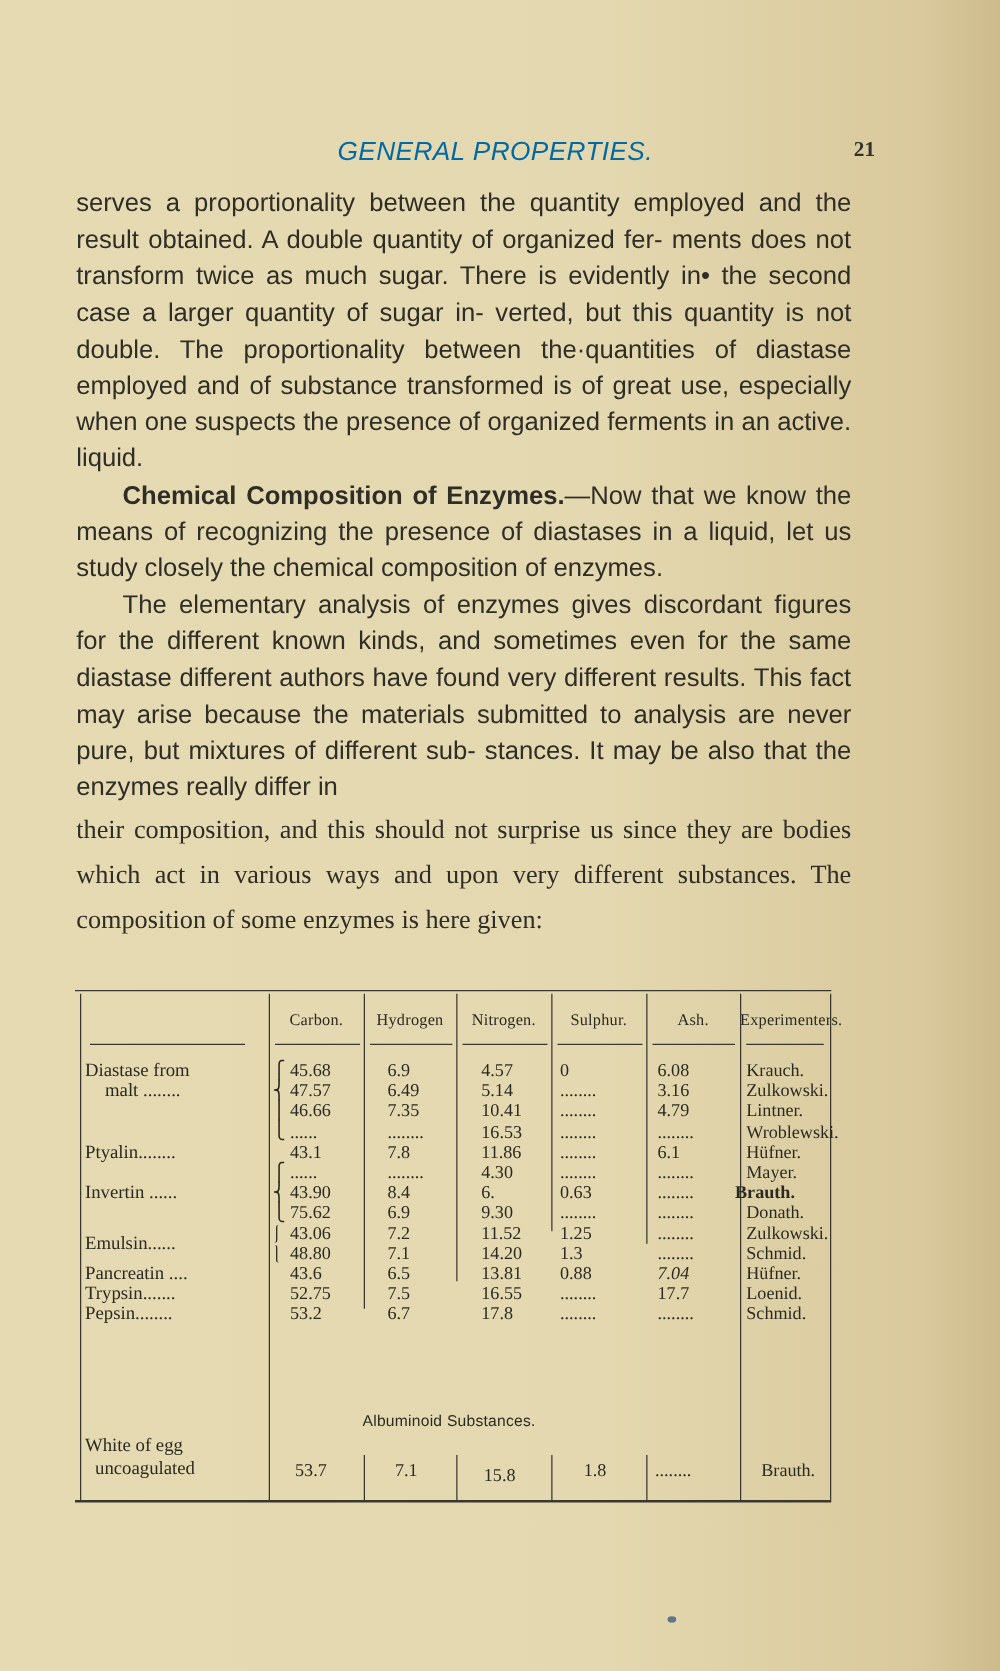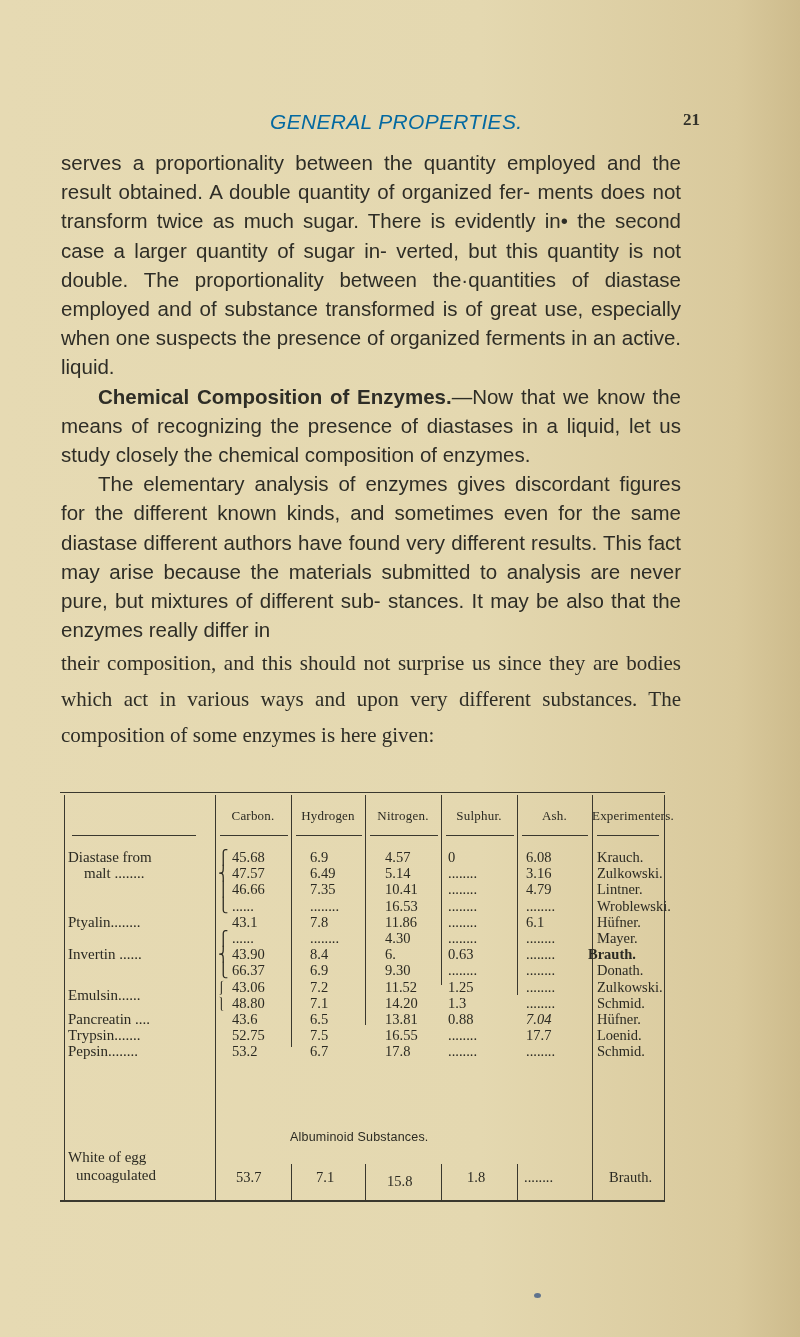--- a/index.html
+++ b/index.html
@@ -160,21 +160,21 @@
       <div class="cell" style="left: 388px; top: 138px;">........</div>
       <div class="cell" style="left: 466px; top: 138px;">........</div>
       <div class="cell" style="left: 537px; top: 138px;">Mayer.</div>
       <div class="rowlabel" style="left: 8px; top: 154.2px;">Invertin ......</div>
       <div class="cell" style="left: 172px; top: 154.2px;">43.90</div>
       <div class="cell" style="left: 250px; top: 154.2px;">8.4</div>
       <div class="cell" style="left: 325px; top: 154.2px;">6.</div>
       <div class="cell" style="left: 388px; top: 154.2px;">0.63</div>
       <div class="cell" style="left: 466px; top: 154.2px;">........</div>
       <div class="cell" style="left: 528px; top: 154.2px; font-weight: bold;">Brauth.</div>
-      <div class="cell" style="left: 172px; top: 170.4px;">66.37</div>
+      <div class="cell" style="left: 172px; top: 170.4px;">75.62</div>
       <div class="cell" style="left: 250px; top: 170.4px;">6.9</div>
       <div class="cell" style="left: 325px; top: 170.4px;">9.30</div>
       <div class="cell" style="left: 388px; top: 170.4px;">........</div>
       <div class="cell" style="left: 466px; top: 170.4px;">........</div>
       <div class="cell" style="left: 537px; top: 170.4px;">Donath.</div>
       <div class="cell" style="left: 172px; top: 186.6px;">43.06</div>
       <div class="cell" style="left: 250px; top: 186.6px;">7.2</div>
       <div class="cell" style="left: 325px; top: 186.6px;">11.52</div>
       <div class="cell" style="left: 388px; top: 186.6px;">1.25</div>
       <div class="cell" style="left: 466px; top: 186.6px;">........</div>

